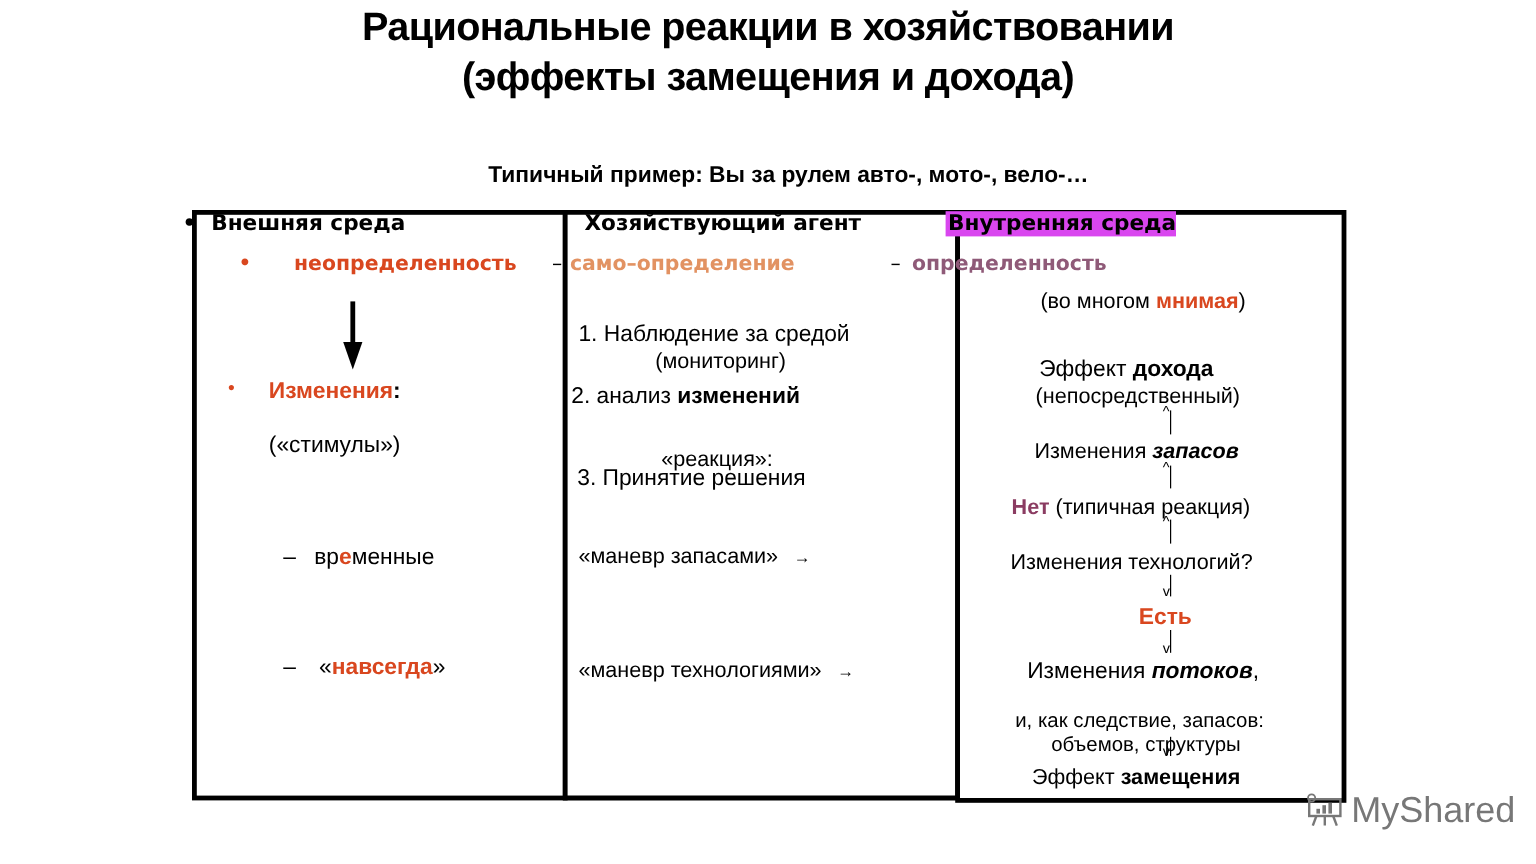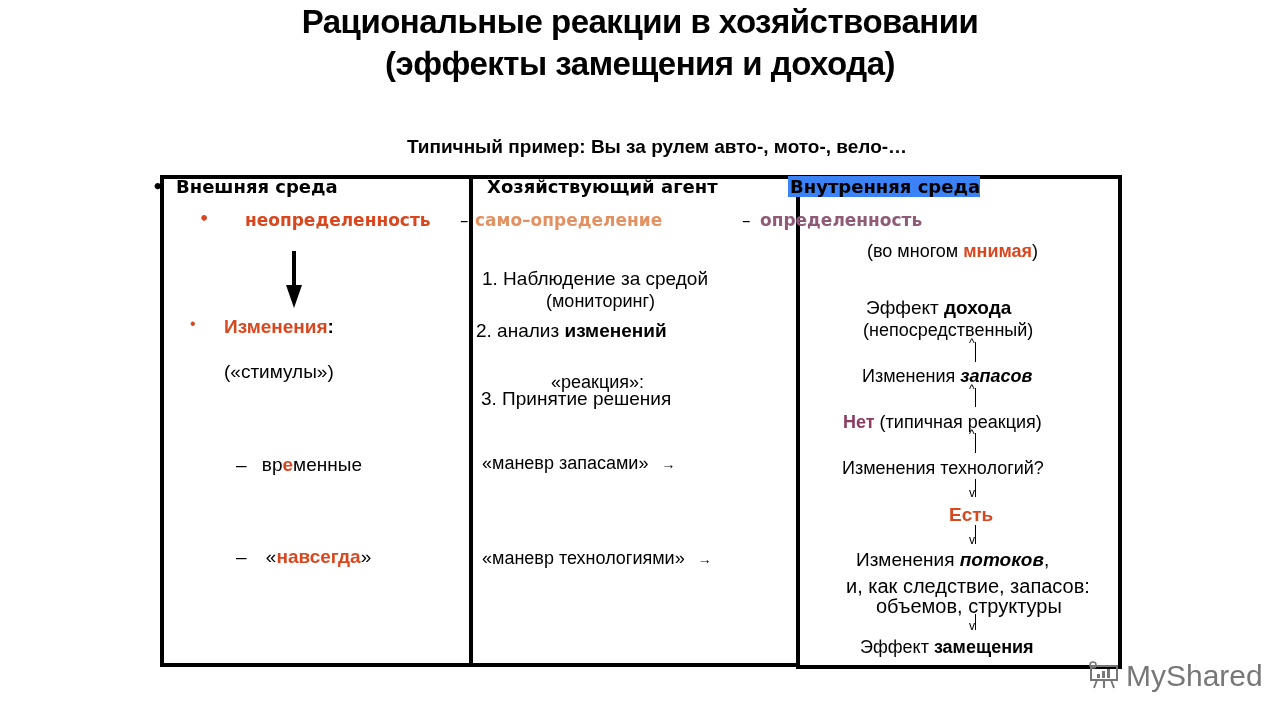--- a/index.html
+++ b/index.html
@@ -18,40 +18,40 @@
   .box { position: absolute; border: 4px solid #000; box-sizing: border-box; }
   .hdr { font-family: "DejaVu Sans", sans-serif; font-weight: bold; font-size: 18px; }
   .red { color: #d9471f; }
   .orange { color: #e29262; }
   .mauve { color: #8f5a78; }
   .plum { color: #8b3c62; }
   .b { font-weight: bold; }
   .bi { font-weight: bold; font-style: italic; }
   .t19 { font-size: 19px; }
   .t18 { font-size: 18px; }
-  .t16 { font-size: 20px; }
+  .t16 { font-size: 17px; margin-top: 16px; }
   .vline { position: absolute; width: 1px; background: #000; }
   .arrowhead-up, .arrowhead-down { position: absolute; font-size: 12px; line-height: 12px; }
   .logo { color: #777; font-size: 30px; }
 </style>
 </head>
 <body>
 
 <div class="abs title" style="top:2px;">Рациональные реакции в хозяйствовании</div>
 <div class="abs title" style="top:44px;">(эффекты замещения и дохода)</div>
 <div class="abs subtitle" style="top:136px;margin-left:32px;">Типичный пример: Вы за рулем авто-, мото-, вело-…</div>
 
 <div class="box" style="left:160px; top:175px; width:313px; height:492px;"></div>
 <div class="box" style="left:469px; top:175px; width:331px; height:492px; border-left-width:3px;"></div>
 <div class="box" style="left:796px; top:175px; width:326px; height:494px;"></div>
 
 <div class="abs hdr" style="left:152px; top:176px;">•</div>
 <div class="abs hdr" style="left:176px; top:176px;">Внешняя среда</div>
 <div class="abs hdr" style="left:487px; top:176px;">Хозяйствующий агент</div>
-<div class="abs hdr" style="left:788px; top:176px; background:#3b82f6; padding-left:2px;">Внутренняя среда</div>
+<div class="abs hdr" style="left:788px; top:176px; background:#d946ef; padding-left:2px;">Внутренняя среда</div>
 
 <div class="abs hdr red" style="left:199px; top:209px; font-size:16px;">•</div>
 <div class="abs hdr red" style="left:224px; top:210px; font-size:17px;margin-left:21px;">неопределенность</div>
 <div class="abs hdr" style="left:460px; top:210px; font-size:17px; font-weight:normal;">–</div>
 <div class="abs hdr orange" style="left:475px; top:210px; font-size:17px;">само–определение</div>
 <div class="abs hdr" style="left:742px; top:210px; font-size:17px; font-weight:normal;">–</div>
 <div class="abs hdr mauve" style="left:760px; top:210px; font-size:17px;">определенность</div>
 
 <svg class="abs" style="left:284px; top:251px;" width="20" height="58">
   <rect x="8" y="0" width="4" height="40" fill="#000"></rect>

